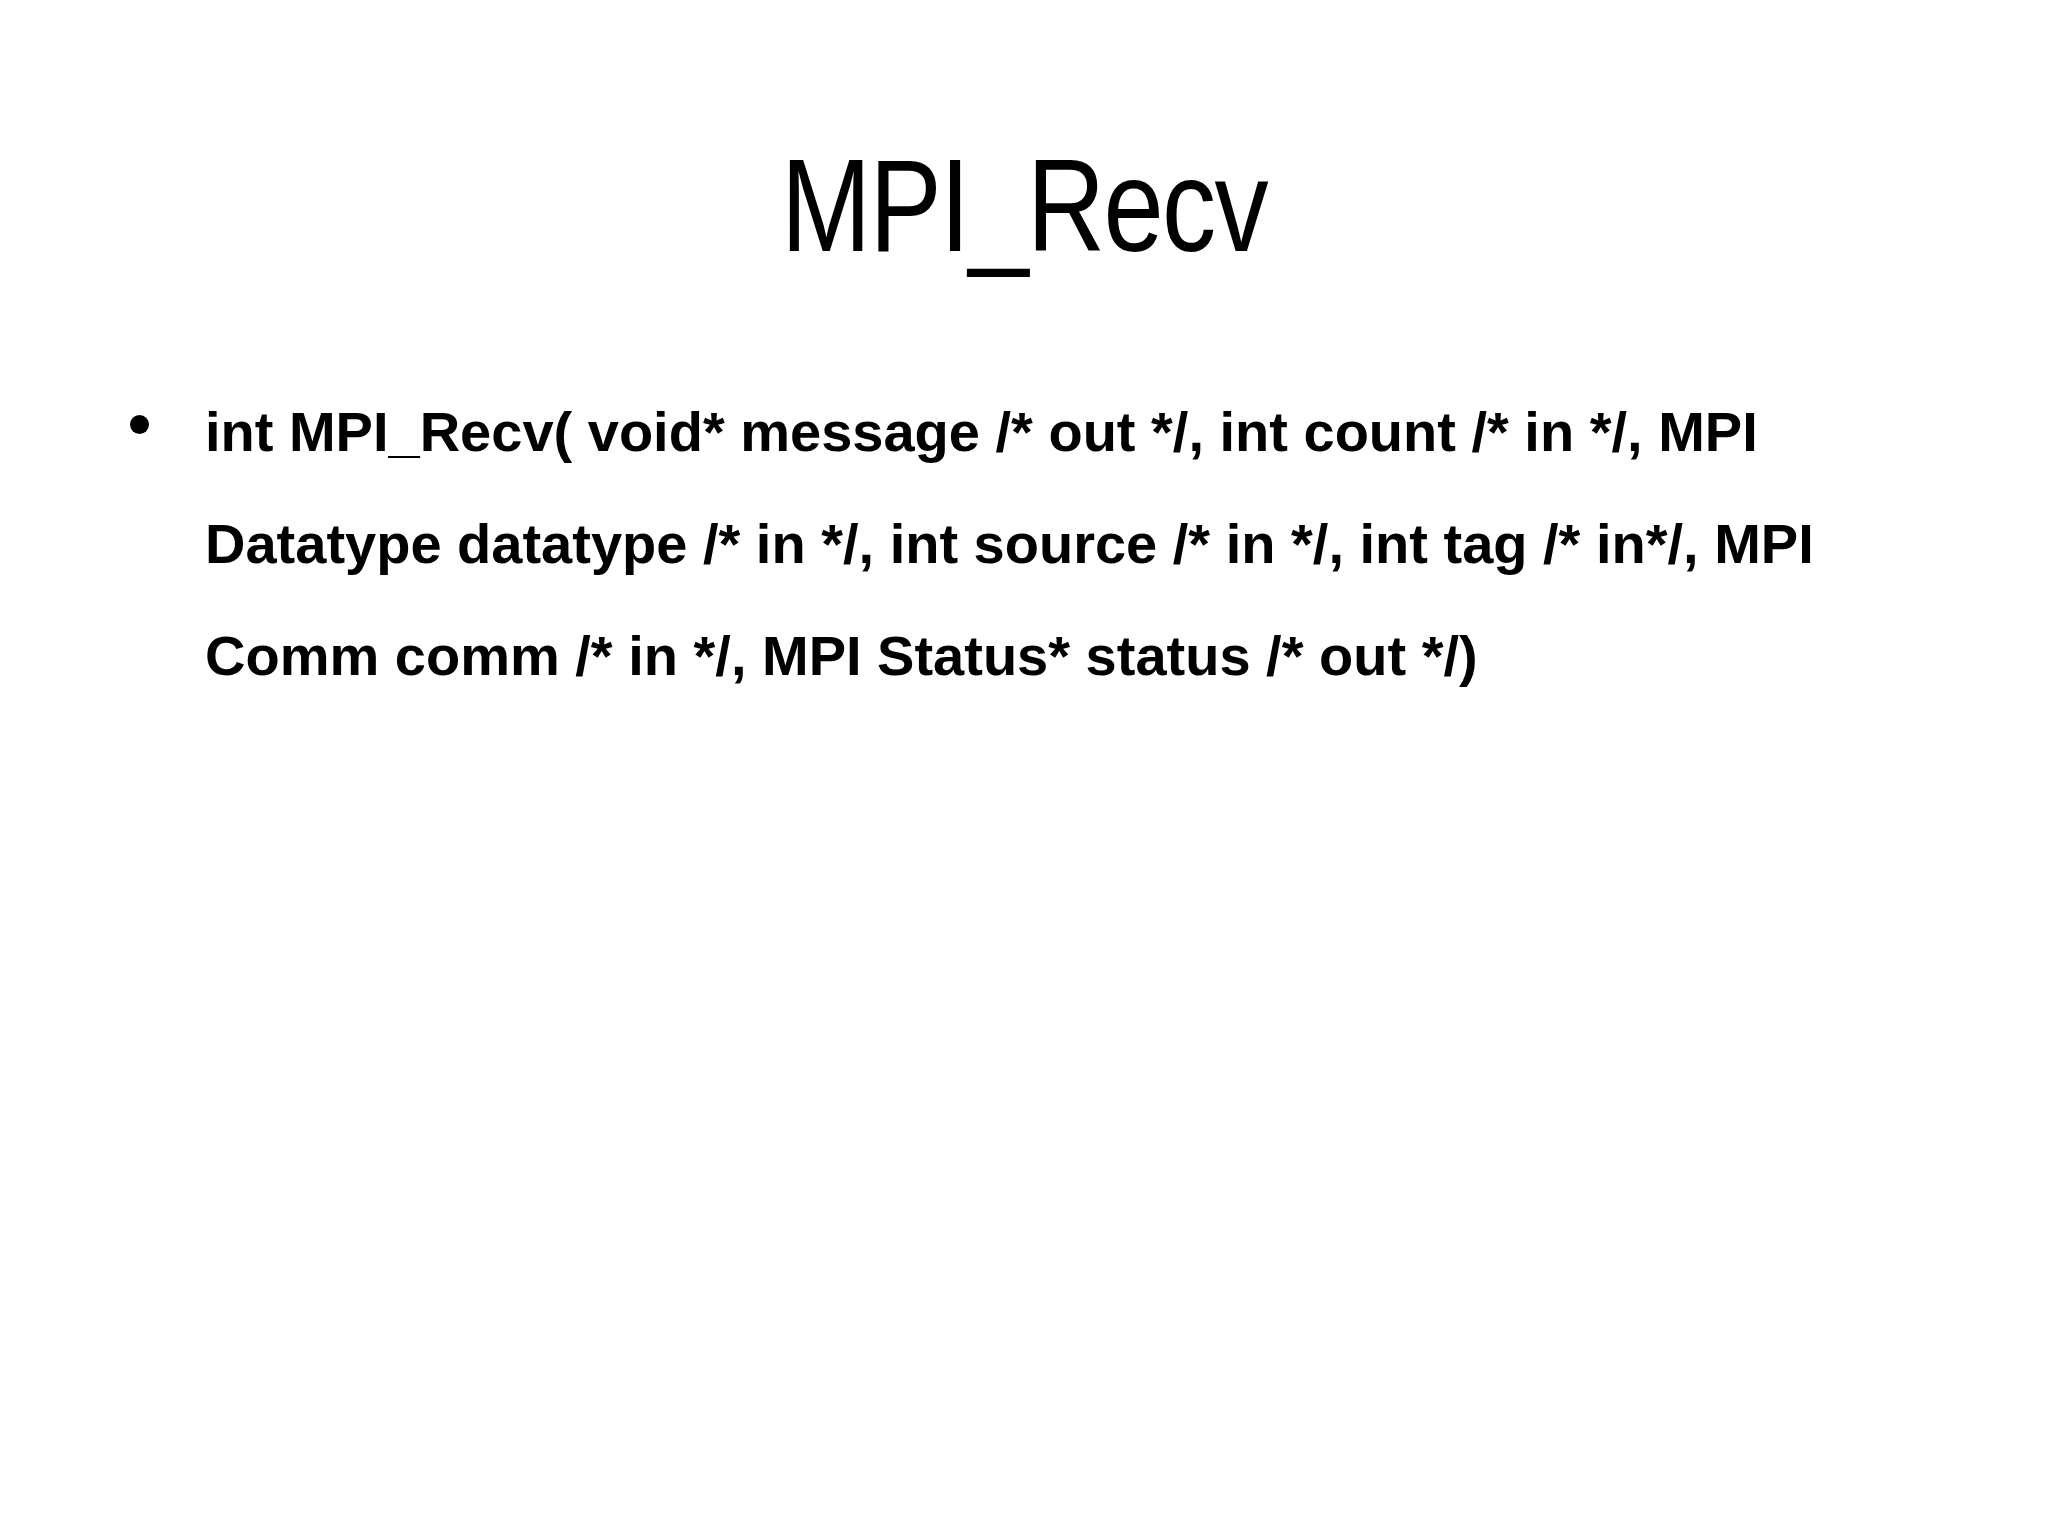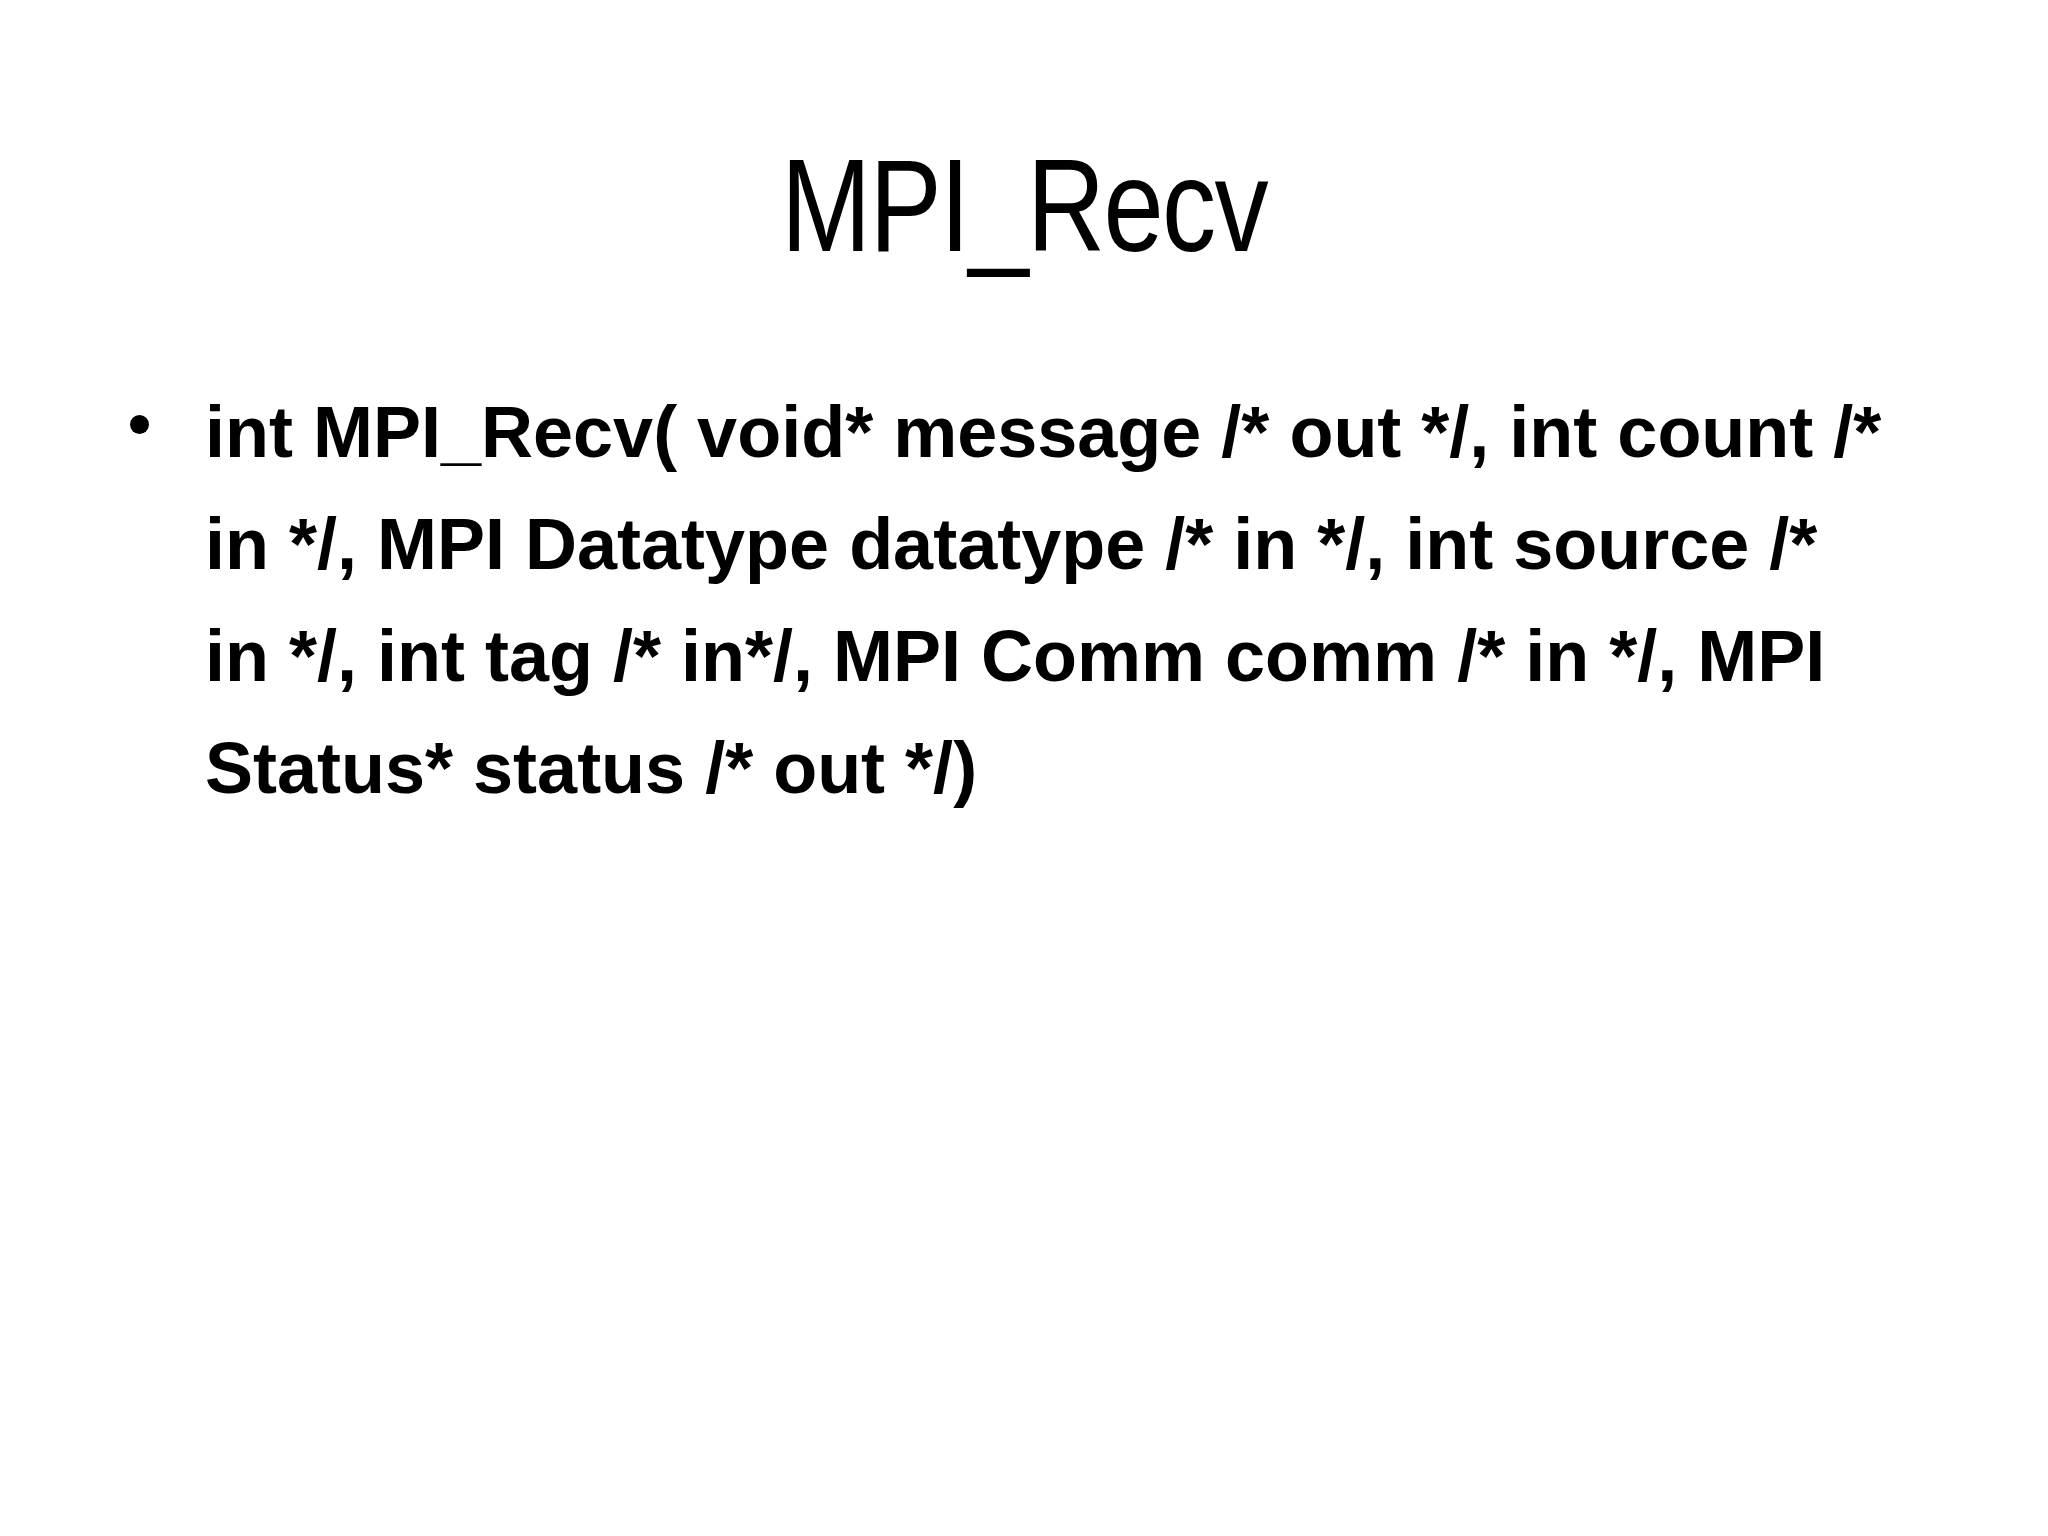--- a/index.html
+++ b/index.html
@@ -44,21 +44,21 @@
     flex: none;
     width: 19px;
     height: 19px;
     margin-top: 39px;
     border-radius: 50%;
     background: #000000;
   }
   .bullet-text {
     margin: 0 0 0 56px;
     width: 1690px;
-    font-size: 72px;
+    font-size: 56px;
     font-weight: 700;
     line-height: 112px;
     letter-spacing: 0;
     color: #000000;
     word-spacing: 0;
   }
 </style>
 </head>
 <body>
 

